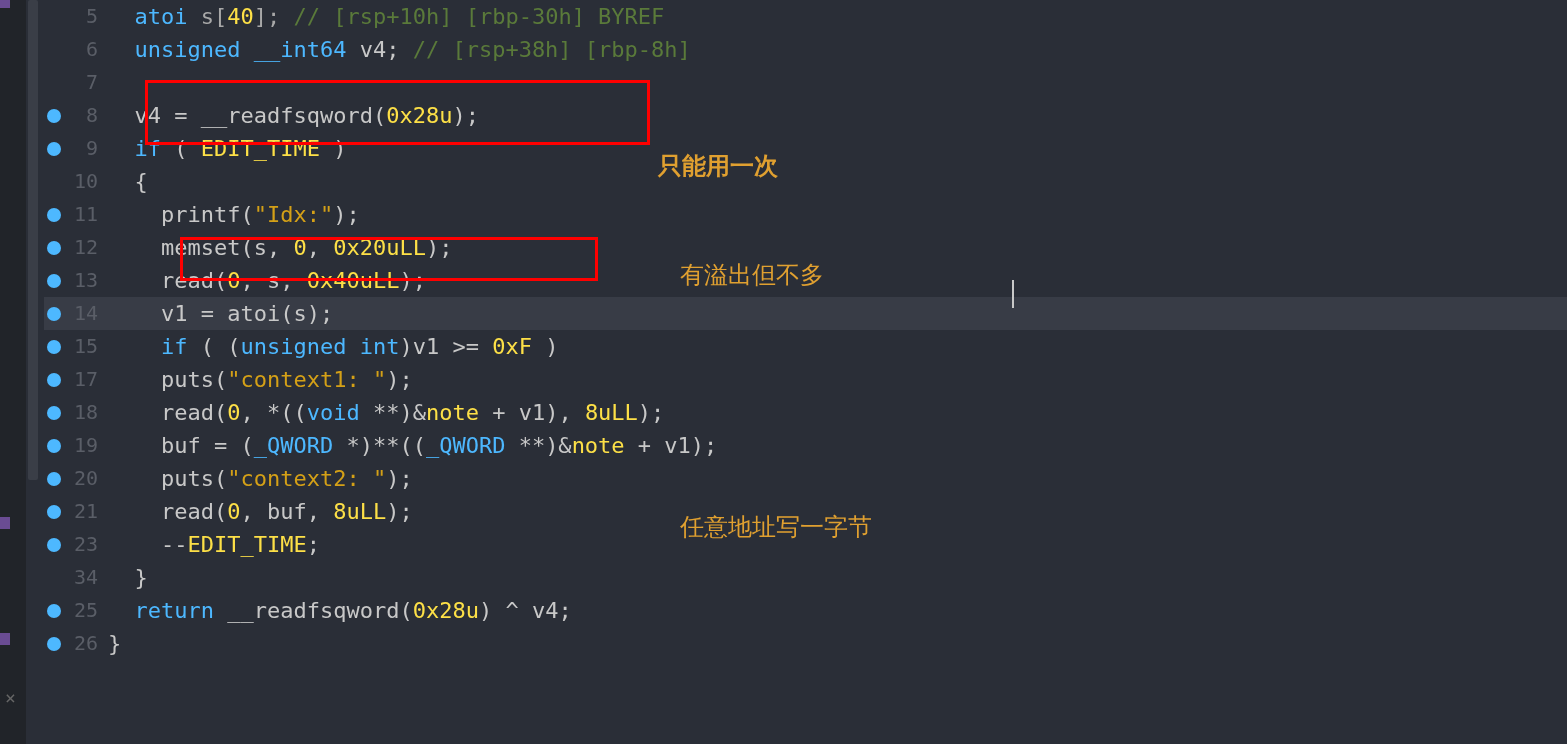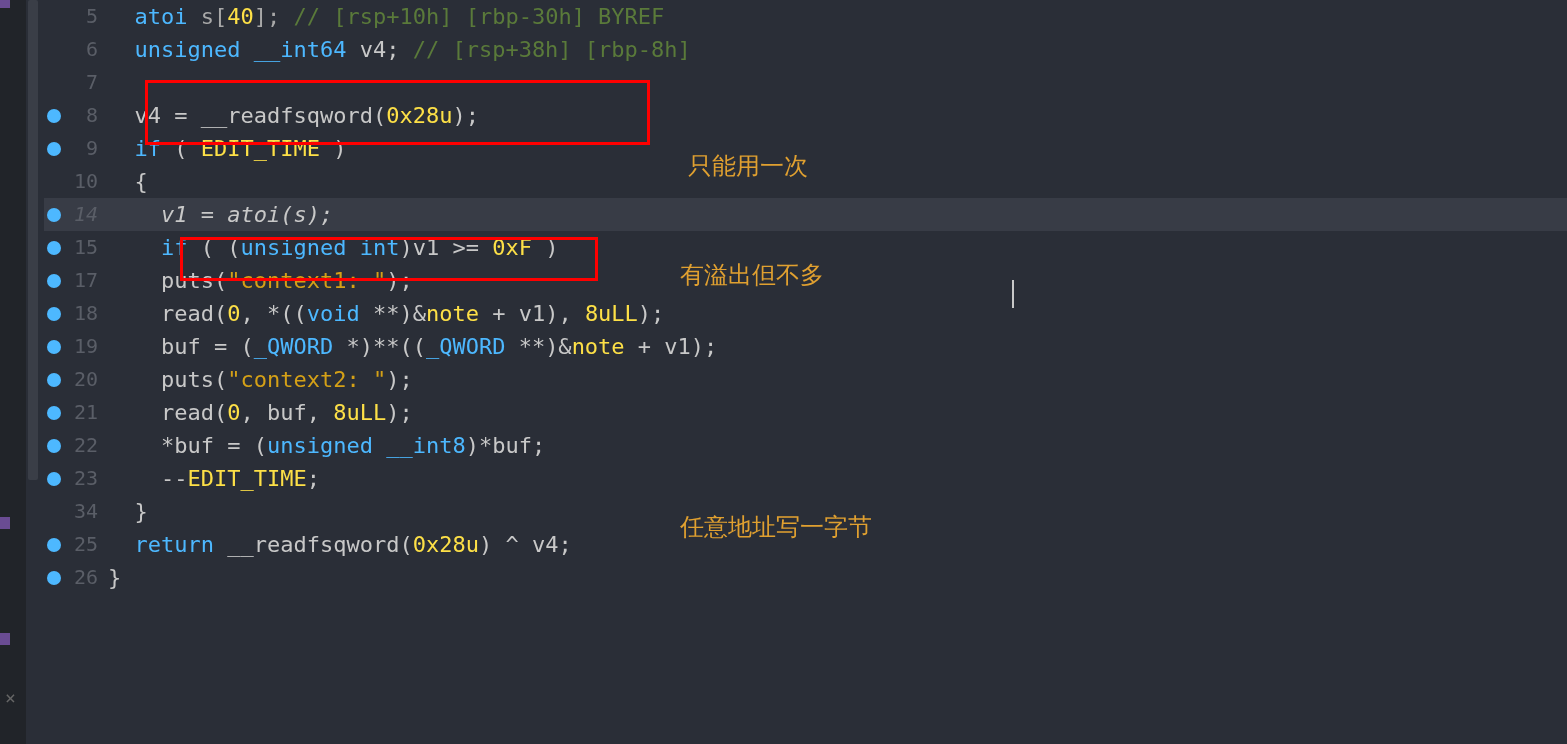--- a/index.html
+++ b/index.html
@@ -156,21 +156,42 @@
           <div class="bp-dot" style="top: 10px;"></div>
         </div>
         <div class="num-col">9</div>
         <div class="content-col"><span>  </span><span class="kw">if</span><span> ( </span><span class="const">EDIT_TIME</span><span> )</span></div>
       </div>
       <div class="row-wrap">
         <div class="bp-col"></div>
         <div class="num-col">10</div>
         <div class="content-col"><span>  {</span></div>
       </div>
-      <div class="row-wrap" style="background: rgb(56, 60, 70); font-style: italic;">
+      <div class="row-wrap">
+        <div class="bp-col">
+          <div class="bp-dot" style="top: 10px;"></div>
+        </div>
+        <div class="num-col">11</div>
+        <div class="content-col"><span>    printf(</span><span class="str">"Idx:"</span><span>);</span></div>
+      </div>
+      <div class="row-wrap">
+        <div class="bp-col">
+          <div class="bp-dot" style="top: 10px;"></div>
+        </div>
+        <div class="num-col">12</div>
+        <div class="content-col"><span>    memset(s, </span><span class="num">0</span><span>, </span><span class="num">0x20uLL</span><span>);</span></div>
+      </div>
+      <div class="row-wrap">
+        <div class="bp-col">
+          <div class="bp-dot" style="top: 10px;"></div>
+        </div>
+        <div class="num-col">13</div>
+        <div class="content-col"><span>    read(</span><span class="num">0</span><span>, s, </span><span class="num">0x40uLL</span><span>);</span></div>
+      </div>
+      <div class="row-wrap" style="background: rgb(56, 60, 70);">
         <div class="bp-col">
           <div class="bp-dot" style="top: 10px;"></div>
         </div>
         <div class="num-col">14</div>
         <div class="content-col"><span>    v1 = atoi(s);</span></div>
       </div>
       <div class="row-wrap">
         <div class="bp-col">
           <div class="bp-dot" style="top: 10px;"></div>
         </div>
@@ -209,27 +230,20 @@
         <div class="bp-col">
           <div class="bp-dot" style="top: 10px;"></div>
         </div>
         <div class="num-col">21</div>
         <div class="content-col"><span>    read(</span><span class="num">0</span><span>, buf, </span><span class="num">8uLL</span><span>);</span></div>
       </div>
       <div class="row-wrap">
         <div class="bp-col">
           <div class="bp-dot" style="top: 10px;"></div>
         </div>
-        <div class="num-col">22</div>
-        <div class="content-col"><span>    *buf = (</span><span class="kw">unsigned</span><span> </span><span class="kw">__int8</span><span>)*buf;</span></div>
-      </div>
-      <div class="row-wrap">
-        <div class="bp-col">
-          <div class="bp-dot" style="top: 10px;"></div>
-        </div>
         <div class="num-col">23</div>
         <div class="content-col"><span>    --</span><span class="const">EDIT_TIME</span><span>;</span></div>
       </div>
       <div class="row-wrap">
         <div class="bp-col"></div>
         <div class="num-col">34</div>
         <div class="content-col"><span>  }</span></div>
       </div>
       <div class="row-wrap">
         <div class="bp-col">
@@ -240,18 +254,18 @@
       </div>
       <div class="row-wrap">
         <div class="bp-col">
           <div class="bp-dot" style="top: 10px;"></div>
         </div>
         <div class="num-col">26</div>
         <div class="content-col"><span>}</span></div>
       </div>
       <div class="red-box" style="top: 80px; left: 105px; width: 505px; height: 65px;"></div>
       <div class="red-box" style="top: 237px; left: 140px; width: 418px; height: 44px;"></div>
-      <div class="annotation" style="top: 149px; left: 648px;">只能用一次</div>
+      <div class="annotation" style="top: 149px; left: 618px; font-weight: bold;">只能用一次</div>
       <div class="annotation" style="top: 510px; left: 640px;">任意地址写一字节</div>
       <div class="annotation" style="top: 258px; left: 640px;">有溢出但不多</div>
       <div class="cursor-mark" style="top: 280px; left: 972px;"></div>
     </div>
 </div>
 
 </body></html>

